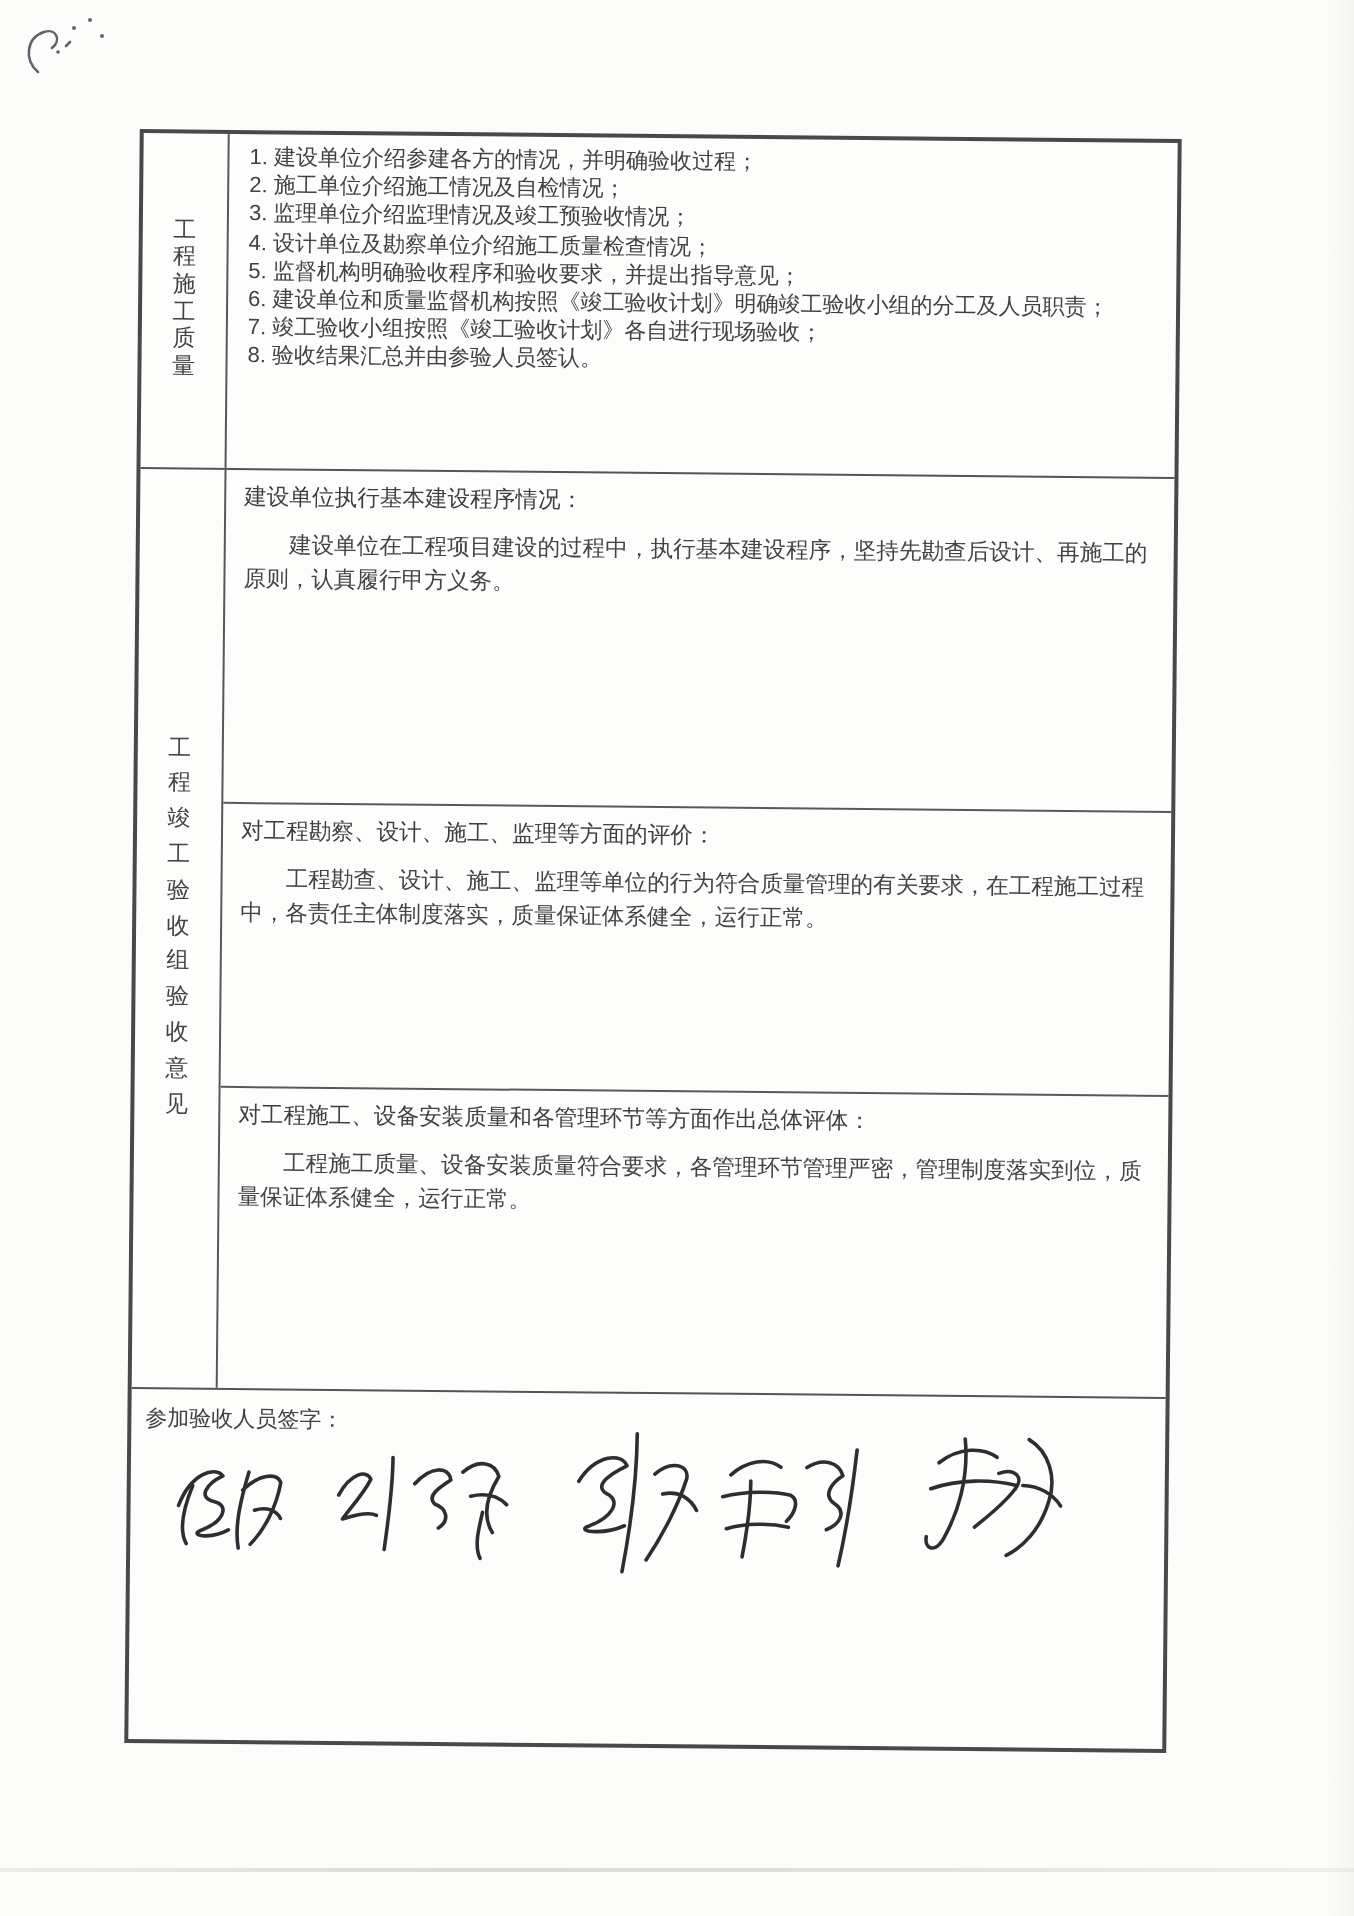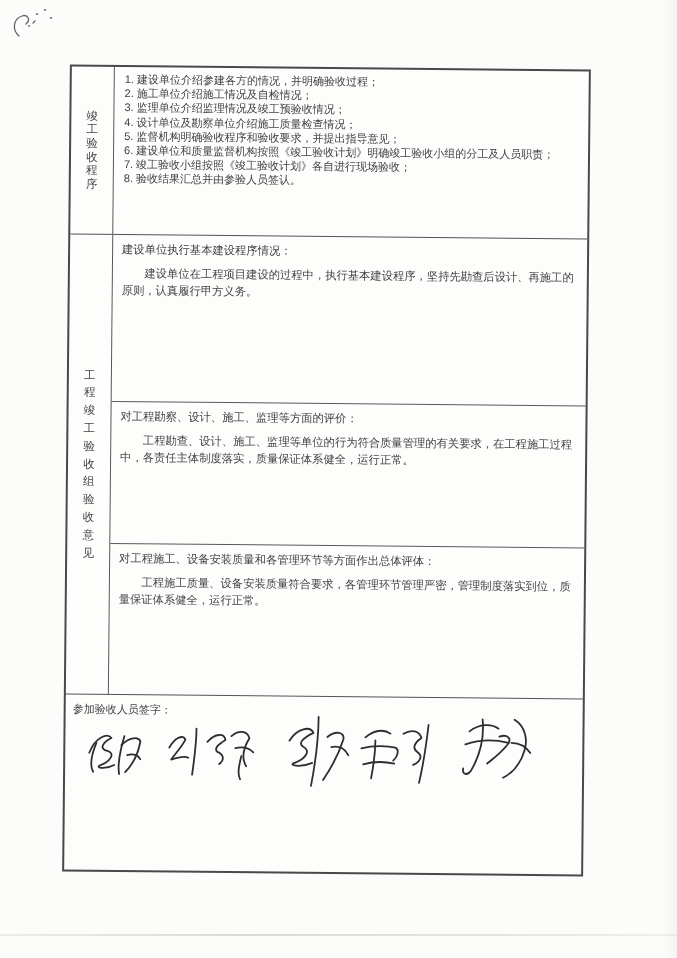--- a/index.html
+++ b/index.html
@@ -79,21 +79,21 @@
     <circle cx="31" cy="10" r="1" fill="#63636d"></circle>
     <circle cx="39" cy="6" r="1" fill="#63636d"></circle>
     <circle cx="45" cy="14" r="1" fill="#63636d"></circle>
     <circle cx="23" cy="22" r="0.9" fill="#63636d"></circle>
   </svg>
 
   <div class="table">
 
     <div class="row row1">
       <div class="hdr-cell">
-        <span class="vert">竣工验收程序</span>
+        <span class="vert">工程施工质量</span>
       </div>
       <div class="content-cell">
         <div class="proc-list">
           <div class="proc-step">1. 建设单位介绍参建各方的情况，并明确验收过程；</div>
           <div class="proc-step">2. 施工单位介绍施工情况及自检情况；</div>
           <div class="proc-step">3. 监理单位介绍监理情况及竣工预验收情况；</div>
           <div class="proc-step">4. 设计单位及勘察单位介绍施工质量检查情况；</div>
           <div class="proc-step">5. 监督机构明确验收程序和验收要求，并提出指导意见；</div>
           <div class="proc-step">6. 建设单位和质量监督机构按照《竣工验收计划》明确竣工验收小组的分工及人员职责；</div>
           <div class="proc-step">7. 竣工验收小组按照《竣工验收计划》各自进行现场验收；</div>

